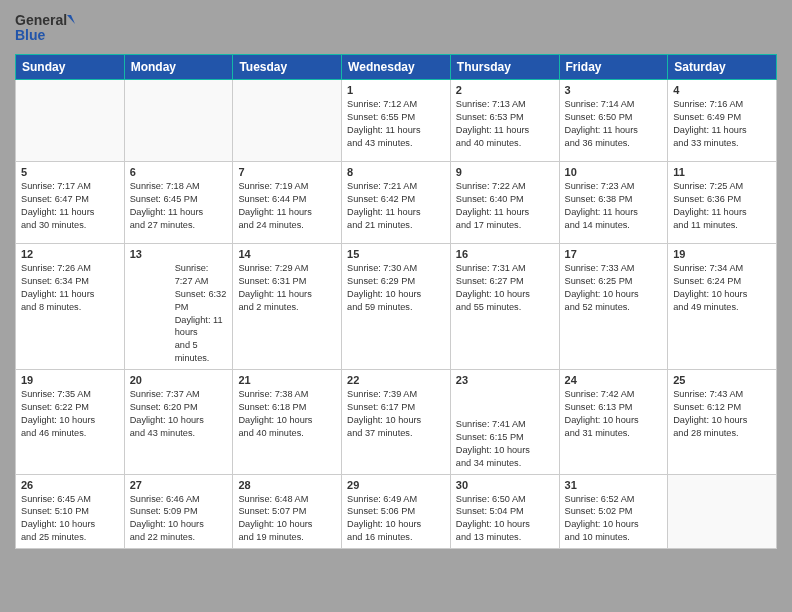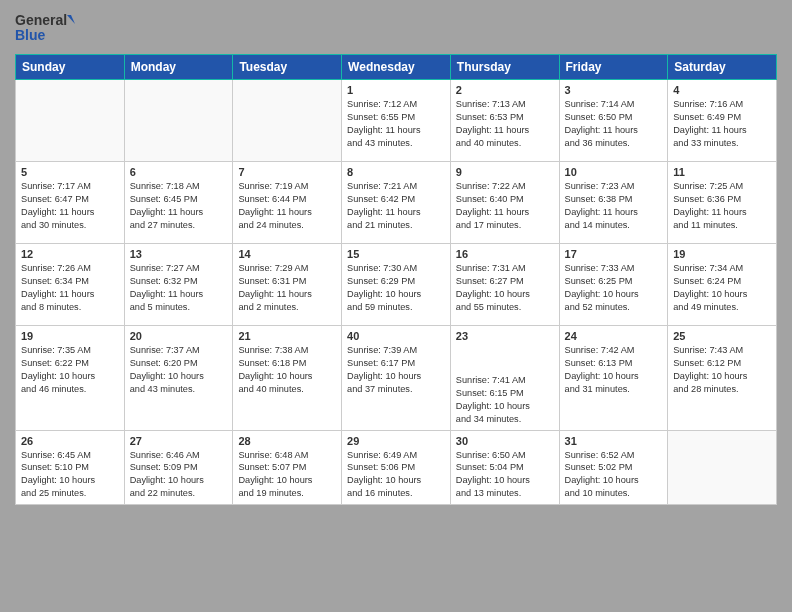--- a/index.html
+++ b/index.html
@@ -200,21 +200,21 @@
         <tr>
           <td>
             <span class="day-number">12</span>
             <div class="day-info" style="white-space: pre-line;">Sunrise: 7:26 AM
 Sunset: 6:34 PM
 Daylight: 11 hours
 and 8 minutes.</div>
           </td>
           <td>
             <span class="day-number">13</span>
-            <div class="day-info" style="white-space: pre-line;">Sunrise: 7:27 AM
+            <div class="day-info" style="white-space: pre-line; margin-left: 45px;">Sunrise: 7:27 AM
 Sunset: 6:32 PM
 Daylight: 11 hours
 and 5 minutes.</div>
           </td>
           <td>
             <span class="day-number">14</span>
             <div class="day-info" style="white-space: pre-line;">Sunrise: 7:29 AM
 Sunset: 6:31 PM
 Daylight: 11 hours
 and 2 minutes.</div>
@@ -264,21 +264,21 @@
 and 43 minutes.</div>
           </td>
           <td>
             <span class="day-number">21</span>
             <div class="day-info" style="white-space: pre-line;">Sunrise: 7:38 AM
 Sunset: 6:18 PM
 Daylight: 10 hours
 and 40 minutes.</div>
           </td>
           <td>
-            <span class="day-number">40</span>
+            <span class="day-number">22</span>
             <div class="day-info" style="white-space: pre-line;">Sunrise: 7:39 AM
 Sunset: 6:17 PM
 Daylight: 10 hours
 and 37 minutes.</div>
           </td>
           <td>
             <span class="day-number">23</span>
             <div class="day-info" style="white-space: pre-line; margin-top: 32px;">Sunrise: 7:41 AM
 Sunset: 6:15 PM
 Daylight: 10 hours

